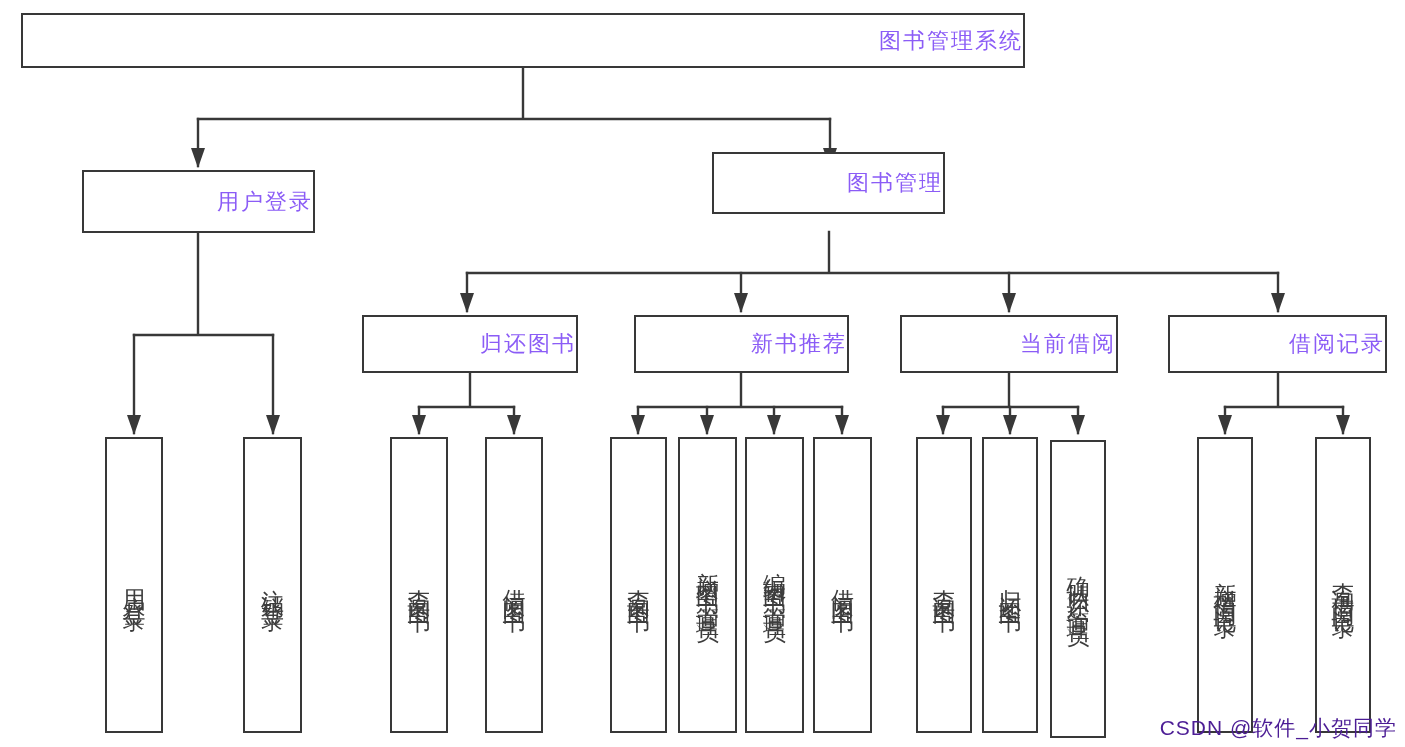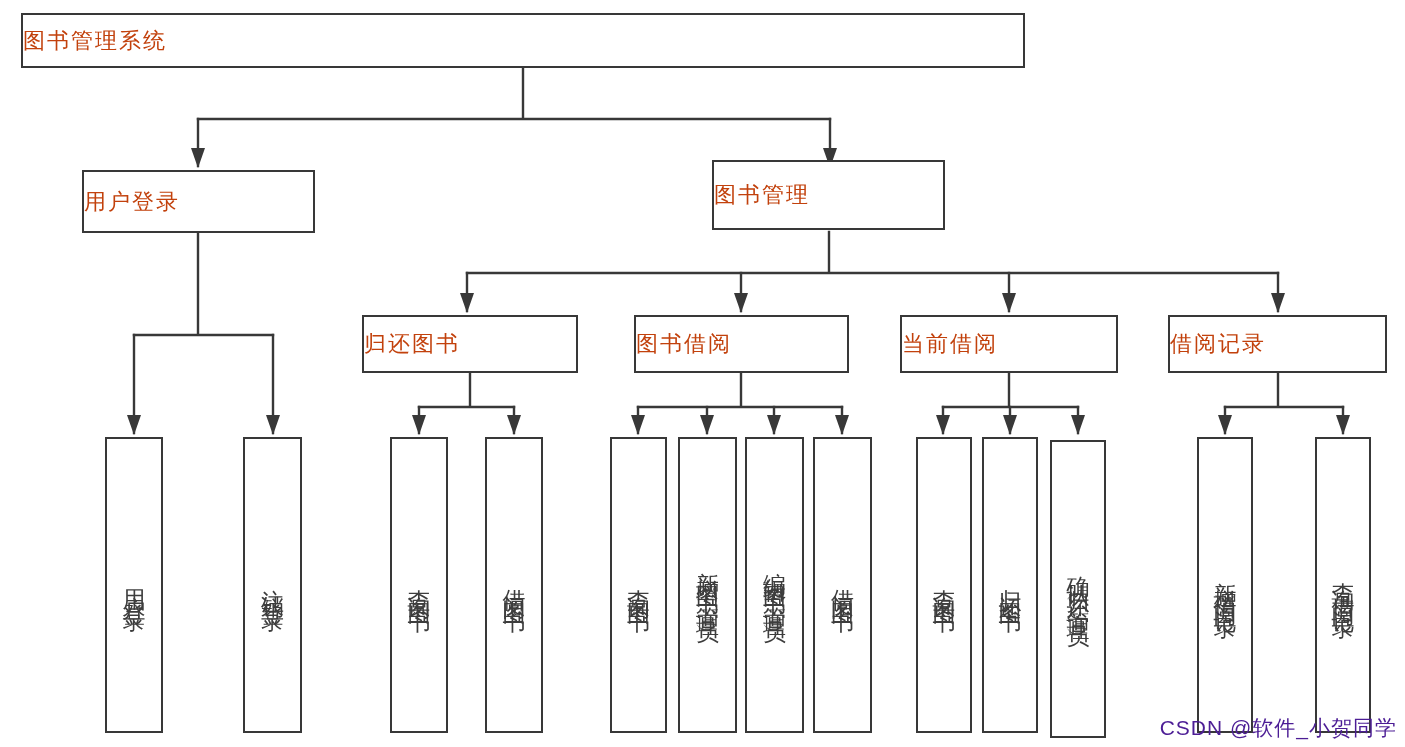--- a/index.html
+++ b/index.html
@@ -17,22 +17,22 @@
     width: 1405px; height: 747px;
     pointer-events: none;
   }
   .hbox {
     position: absolute;
     box-sizing: border-box;
     border: 2px solid #383838;
     background: #ffffff;
     display: flex;
     align-items: center;
-    justify-content: flex-start;
-    color: #c2410c;
+    justify-content: flex-end;
+    color: #8b5cf6;
     font-size: 22px;
     letter-spacing: 2px;
     white-space: nowrap;
     z-index: 2;
   }
   .vbox {
     position: absolute;
     top: 437px;
     height: 296px;
     box-sizing: border-box;
@@ -112,29 +112,29 @@
     </g>
   </svg>
 
   <div class="hbox" style="left:21px; top:13px; width:1004px; height:55px;">
     <span>图书管理系统</span>
   </div>
 
   <div class="hbox" style="left:82px; top:170px; width:233px; height:63px;">
     <span>用户登录</span>
   </div>
-  <div class="hbox" style="left:712px; top:160px; width:233px; height:70px;">
+  <div class="hbox" style="left:712px; top:152px; width:233px; height:62px;">
     <span>图书管理</span>
   </div>
 
   <div class="hbox" style="left:362px; top:315px; width:216px; height:58px;">
     <span>归还图书</span>
   </div>
   <div class="hbox" style="left:634px; top:315px; width:215px; height:58px;">
-    <span>图书借阅</span>
+    <span>新书推荐</span>
   </div>
   <div class="hbox" style="left:900px; top:315px; width:218px; height:58px;">
     <span>当前借阅</span>
   </div>
   <div class="hbox" style="left:1168px; top:315px; width:219px; height:58px;">
     <span>借阅记录</span>
   </div>
 
   <div class="vbox" style="left:105px; width:58px;">
     <span class="vtext">用户登录</span>

